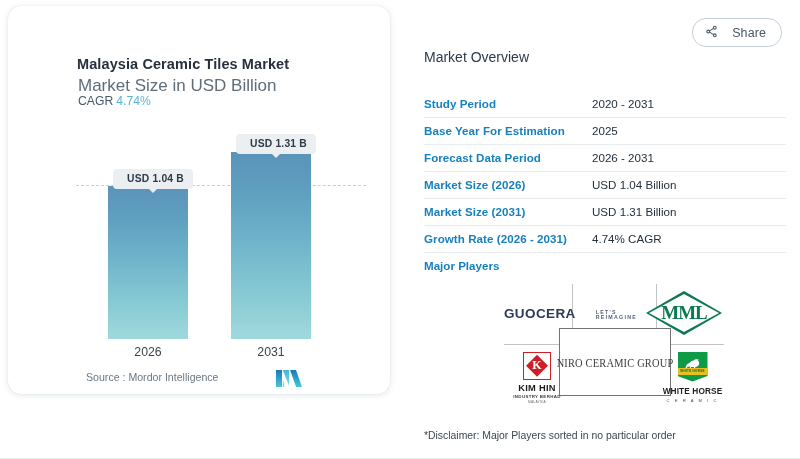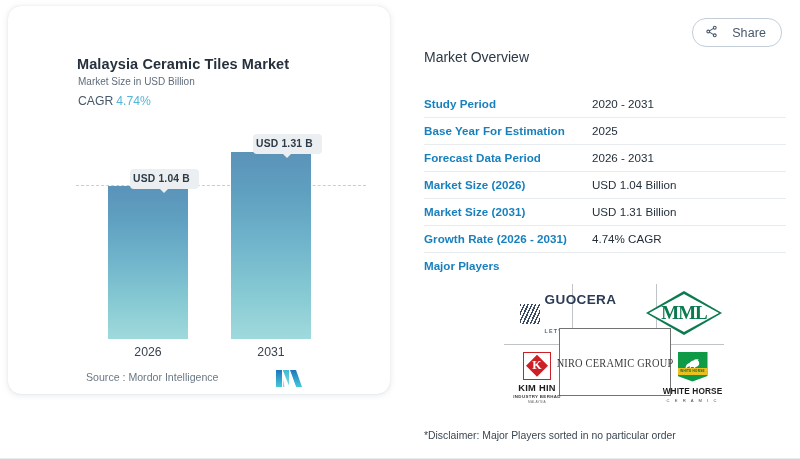--- a/index.html
+++ b/index.html
@@ -74,21 +74,21 @@
     top: 50px;
     font-size: 14.5px;
     font-weight: bold;
     color: #26313d;
     letter-spacing: .1px;
   }
   .chart-sub {
     position: absolute;
     left: 70px;
     top: 70px;
-    font-size: 10px;
+    font-size: 17px;
     color: #5f6d7b;
   }
   .chart-cagr {
     position: absolute;
     left: 70px;
     top: 88px;
     font-size: 12.2px;
     color: #46586b;
   }
   .chart-cagr .val {
@@ -126,24 +126,23 @@
     width: 80px;
     height: 187px;
   }
   .vlabel {
     position: absolute;
     background: #eceff1;
     border-radius: 4px;
     font-size: 10.3px;
     font-weight: bold;
     color: #2d3a47;
-    padding: 4px 9px 5px 3px;
+    padding: 4px 9px 5px 14px;
     letter-spacing: .2px;
     white-space: nowrap;
-    margin-left: 17px;
   }
   .vlabel::after {
     content: "";
     position: absolute;
     left: 50%;
     margin-left: -5px;
     bottom: -4px;
     width: 0; height: 0;
     border-left: 5px solid transparent;
     border-right: 5px solid transparent;
@@ -273,21 +272,21 @@
     flex-direction: column;
     align-items: center;
     justify-content: center;
   }
   .guocera { left: 4px; top: 8px; width: 120px; height: 44px; flex-direction: row; gap: 5px; }
   .guocera-mark {
     width: 20px; height: 20px;
     background: repeating-linear-gradient(115deg, #3b4a63 0 1.5px, #ffffff 1.5px 3.4px);
     border: 0;
   }
-  .guocera-text { display: flex; flex-direction: column; line-height: 1; gap: 20px; }
+  .guocera-text { display: flex; flex-direction: row; line-height: 1; gap: 20px; }
   .guocera-name {
     font-size: 13.5px;
     font-weight: bold;
     color: #2b3a55;
     letter-spacing: .4px;
   }
   .guocera-tag {
     font-size: 5.3px;
     font-weight: bold;
     color: #55637a;

